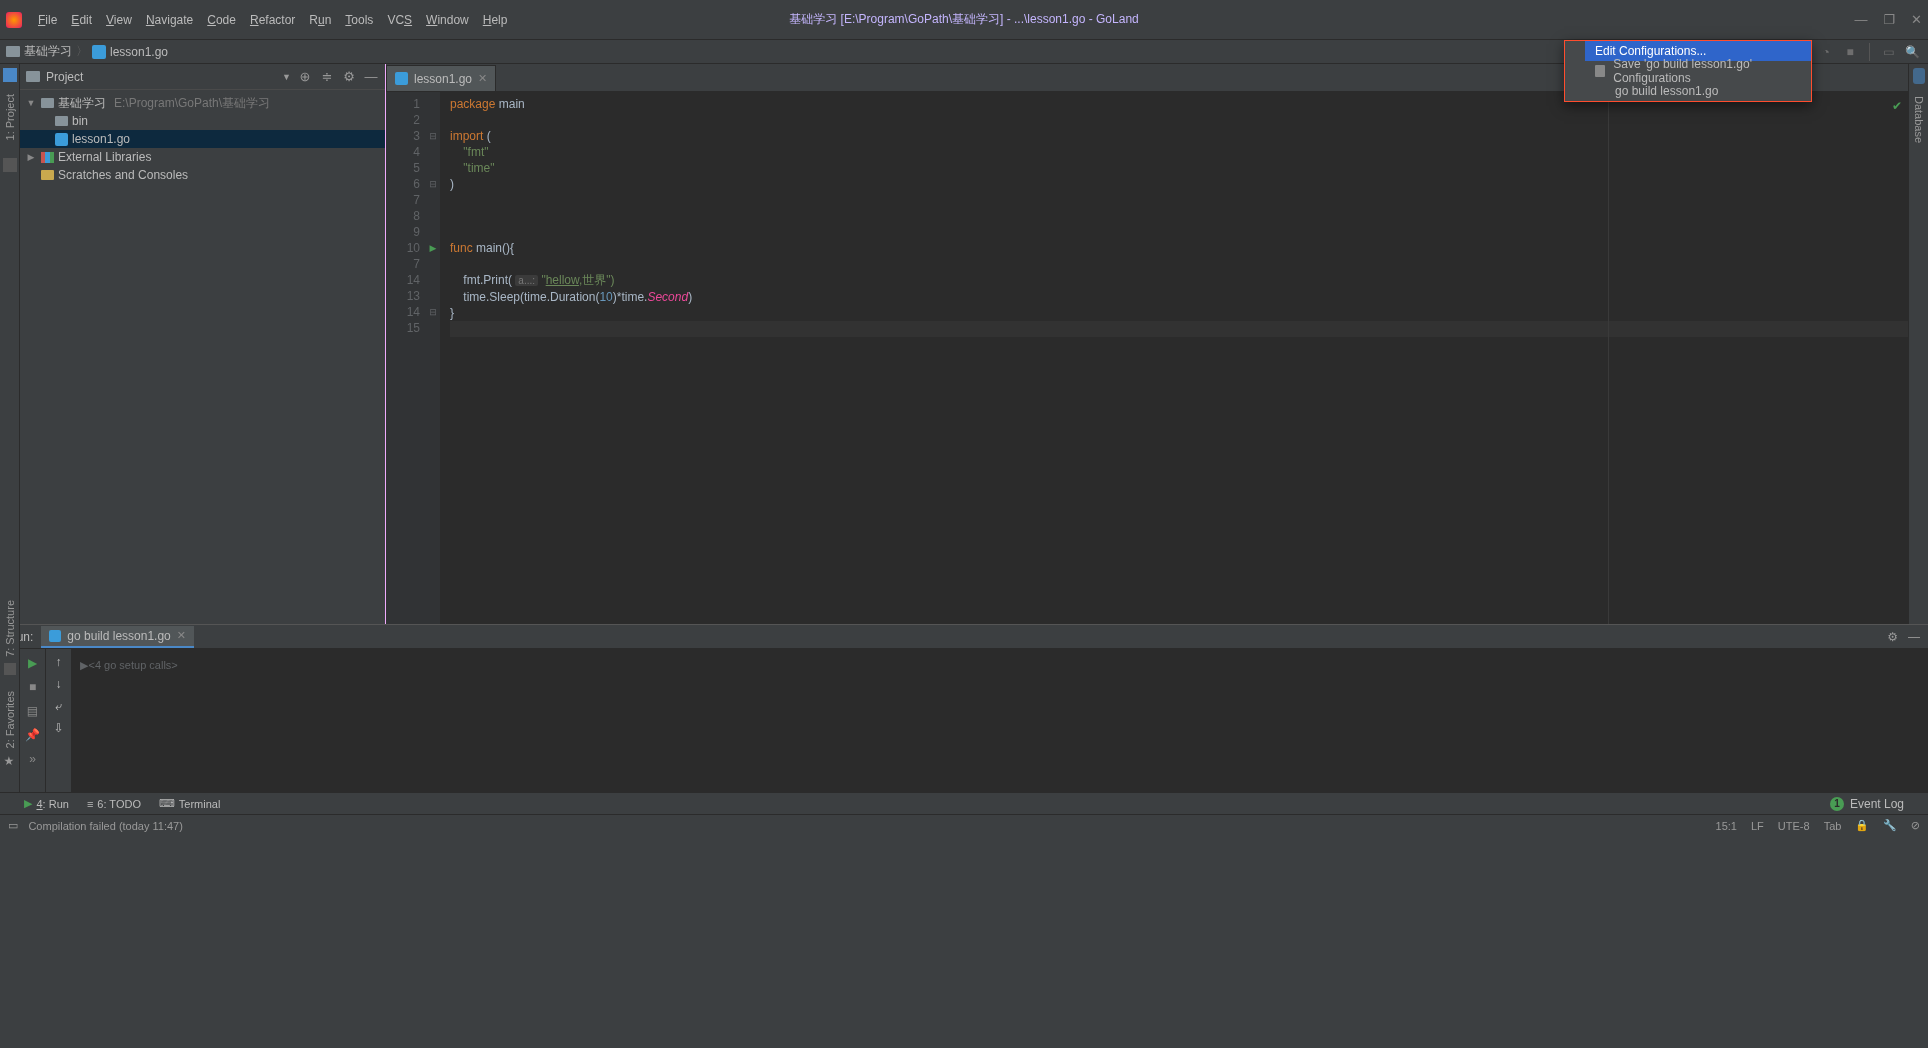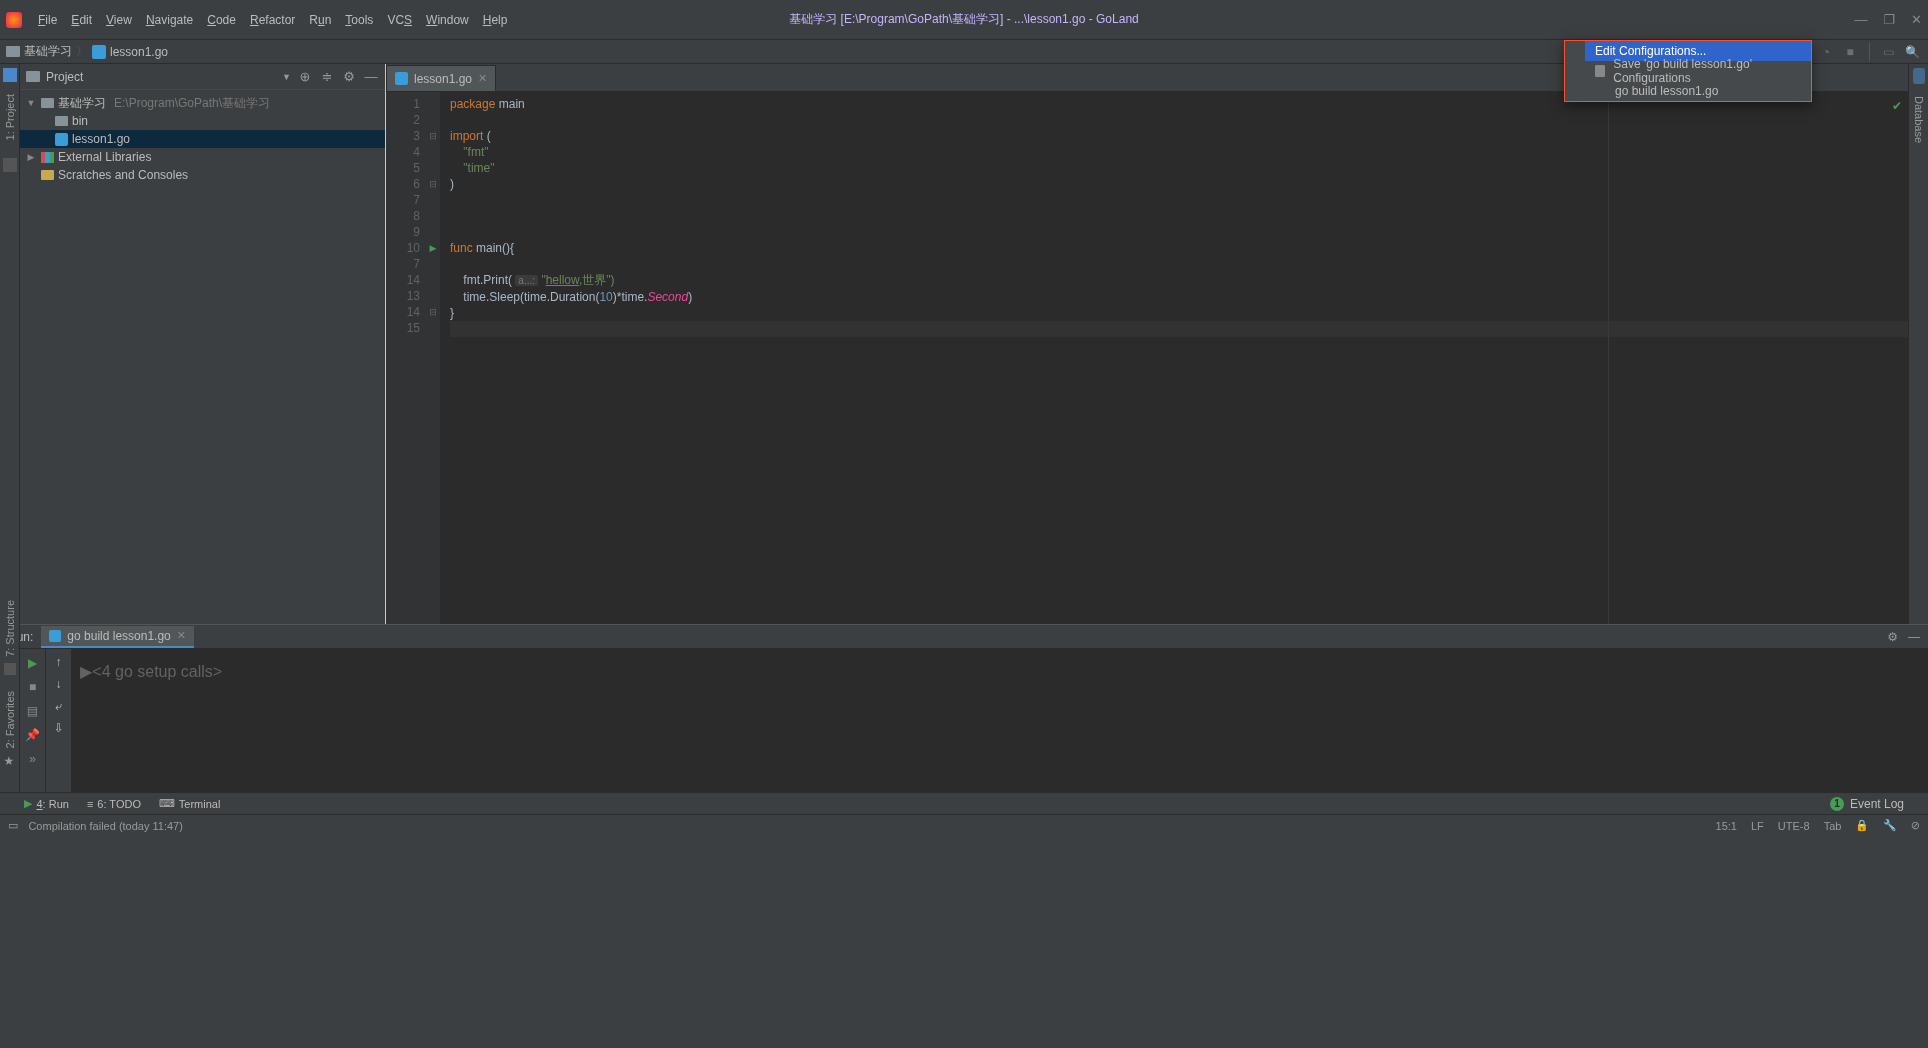--- a/index.html
+++ b/index.html
@@ -88,21 +88,21 @@
 
 .run-panel { height:168px; background:#2b2b2b; border-top:1px solid #555; display:flex; flex-direction:column; }
 .run-header { height:24px; background:#3c3f41; border-bottom:1px solid #2b2b2b; display:flex; align-items:center; padding:0 8px; gap:8px; }
 .run-header .run-label { color:#bbb; }
 .run-tab { background:#515658; height:22px; display:flex; align-items:center; padding:0 8px; gap:6px; border-bottom:2px solid #4a88c7; }
 .run-header .right { margin-left:auto; display:flex; gap:10px; color:#999; cursor:pointer; }
 .run-body { flex:1; display:flex; }
 .run-toolbar { width:26px; background:#3c3f41; border-right:1px solid #2b2b2b; display:flex; flex-direction:column; align-items:center; gap:8px; padding-top:6px; }
 .run-toolbar .rt-ico { width:16px; height:16px; color:#888; cursor:pointer; display:flex; align-items:center; justify-content:center; }
 .run-toolbar2 { width:26px; background:#3c3f41; border-right:1px solid #2b2b2b; display:flex; flex-direction:column; align-items:center; gap:8px; padding-top:6px; }
-.run-output { flex:1; padding:15px 8px; font-family:"Consolas",monospace; font-size:16px; line-height:16px; color:#a9b7c6; }
+.run-output { flex:1; padding:8px 8px; font-family:"Consolas",monospace; font-size:11px; line-height:16px; color:#a9b7c6; }
 .run-output .dim { color:#606366; }
 
 
 .bottom-tabs { height:22px; background:#3c3f41; border-top:1px solid #2b2b2b; display:flex; align-items:center; padding:0 24px; gap:18px; }
 .bottom-tabs .btab { display:flex; align-items:center; gap:4px; cursor:pointer; color:#bbb; font-size:11px;}
 .bottom-tabs .right { margin-left:auto; display:flex; align-items:center; gap:6px; }
 .bottom-tabs .badge { background:#499c54; color:#2b2b2b; border-radius:8px; width:14px; height:14px; display:flex; align-items:center; justify-content:center; font-size:10px; font-weight:bold; }
 
 .status-bar { height:22px; background:#3c3f41; border-top:1px solid #2b2b2b; display:flex; align-items:center; padding:0 8px; gap:10px; font-size:11px; color:#999; }
 .status-bar .right { margin-left:auto; display:flex; gap:14px; align-items:center; }

